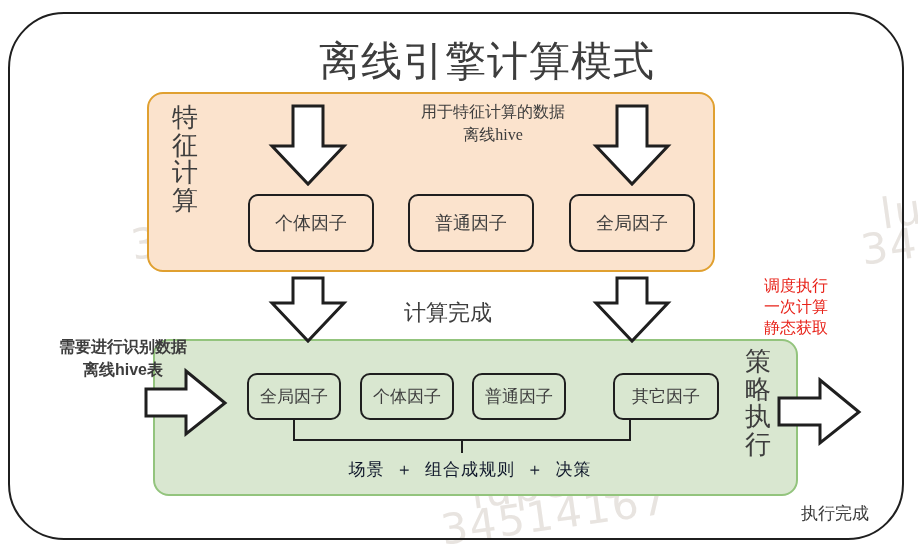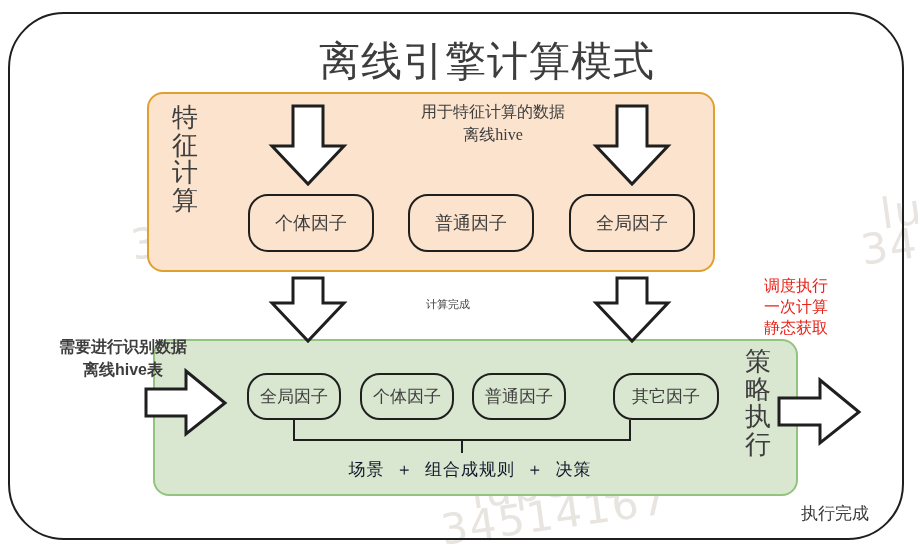--- a/index.html
+++ b/index.html
@@ -116,21 +116,21 @@
     position: absolute;
     z-index: 7;
     font-size: 16px;
     line-height: 1.45;
     color: #3d3d3d;
     text-align: center;
     white-space: pre-line;
   }
   #feature-data-caption { left: 378px; top: 100px; width: 230px; font-family: Liberation Serif, serif; }
   #recognition-data-caption { left: 18px; top: 335px; width: 210px; font-weight: bold; }
-  #calc-done-caption { left: 378px; top: 297px; width: 140px; font-size: 11px; }
+  #calc-done-caption { left: 378px; top: 297px; width: 140px; font-size: 22px; }
   #exec-done-caption { left: 775px; top: 502px; width: 120px; font-size: 17px; }
 
   
   #schedule-note {
     position: absolute;
     left: 764px;
     top: 275px;
     width: 160px;
     z-index: 8;
     font-size: 16px;
@@ -139,21 +139,21 @@
     color: #e8231a;
     text-align: left;
     white-space: pre-line;
   }
 
   
   .factor-box {
     position: absolute;
     z-index: 6;
     border: 2px solid #1f1f1f;
-    border-radius: 20px;
+    border-radius: 10px;
     box-sizing: border-box;
     display: flex;
     align-items: center;
     justify-content: center;
     font-size: 18px;
     color: #3d3d3d;
     background: transparent;
   }
   .factor-box.top { height: 58px; top: 194px; }
   #box-ft-0 { left: 248px; width: 126px; }

